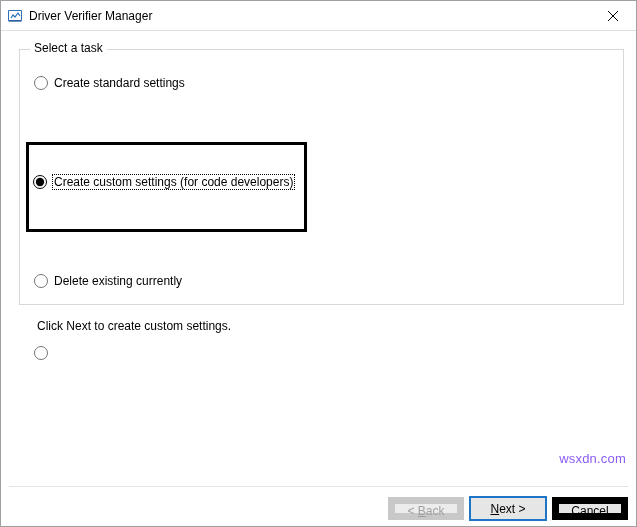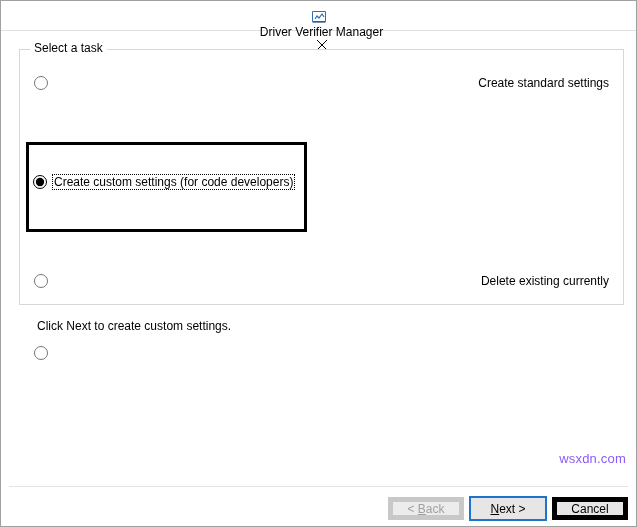--- a/index.html
+++ b/index.html
@@ -19,22 +19,21 @@
       height: 527px;
       border: 1px solid #a0a0a0;
       background: #fff;
       position: relative;
     }
     .titlebar {
       height: 30px;
       display: flex;
       align-items: center;
       border-bottom: 1px solid #e0e0e0;
-      padding: 8px 0 0 6px;
-      flex-direction: column;
+      padding: 0 0 0 6px;
     }
     .app-icon {
       width: 16px;
       height: 16px;
       margin-right: 6px;
       flex-shrink: 0;
     }
     .title-text {
       flex: 1;
       font-size: 12px;
@@ -65,21 +64,20 @@
       left: 10px;
       background: #fff;
       padding: 0 4px;
       font-size: 12px;
     }
     .radio-row {
       display: flex;
       align-items: center;
       margin-bottom: 50px;
       padding: 4px 2px;
-      justify-content: space-between;
     }
     .radio-row input[type=radio] {
       width: 14px;
       height: 14px;
       margin: 0 6px 0 0;
       accent-color: #000;
     }
     .radio-label {
       font-size: 12px;
     }
@@ -112,21 +110,21 @@
       gap: 6px;
       border-top: 1px solid #e4e4e4;
       padding-top: 10px;
       width: calc(100% - 16px);
       justify-content: flex-end;
     }
     .win-btn {
       min-width: 76px;
       height: 23px;
       font-size: 12px;
-      border: 5px solid #000000;
+      border: 7px solid #000000;
       background: #e6e6e6;
       cursor: pointer;
       padding: 0 10px;
     }
     .win-btn.disabled {
       color: #a0a0a0;
       border-color: #c8c8c8;
       background: #ececec;
       cursor: default;
     }

